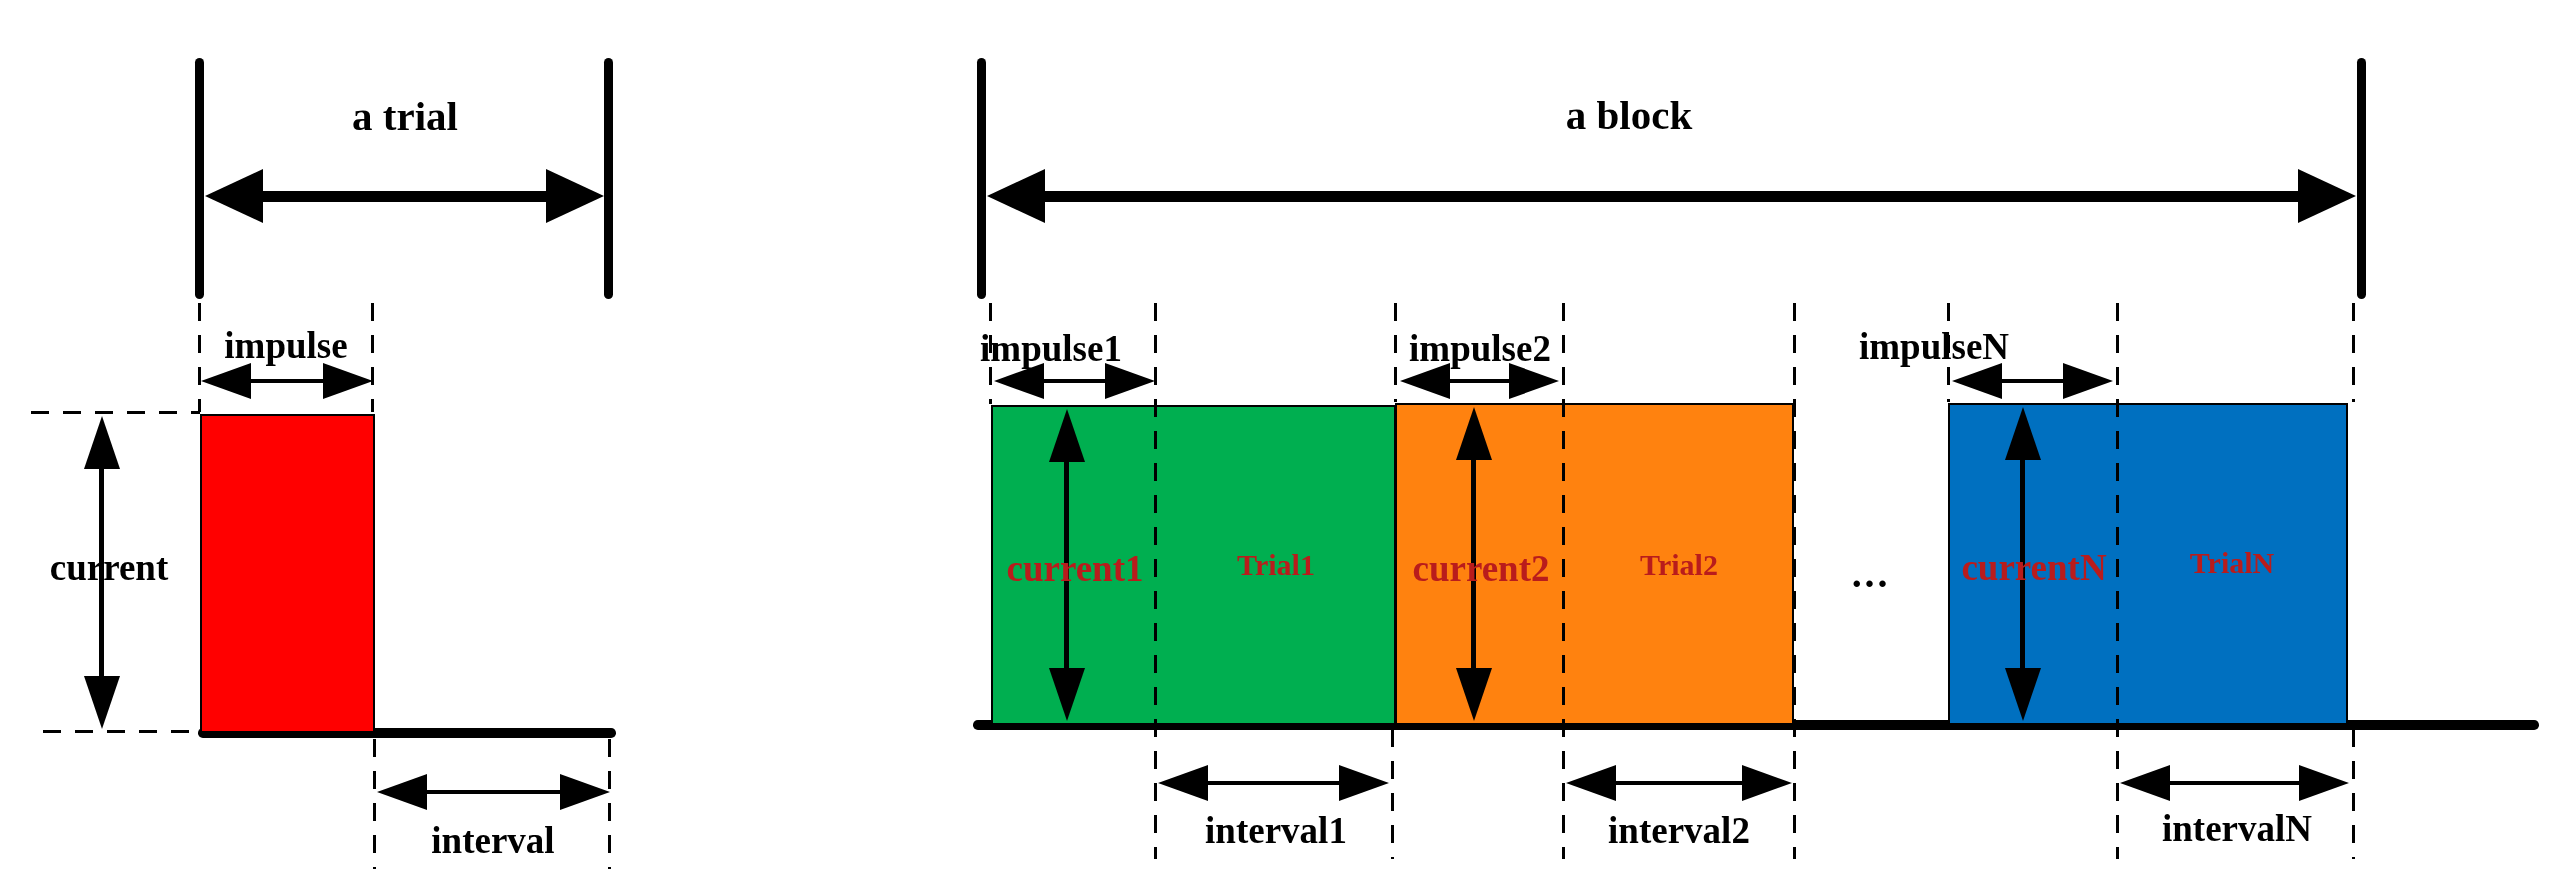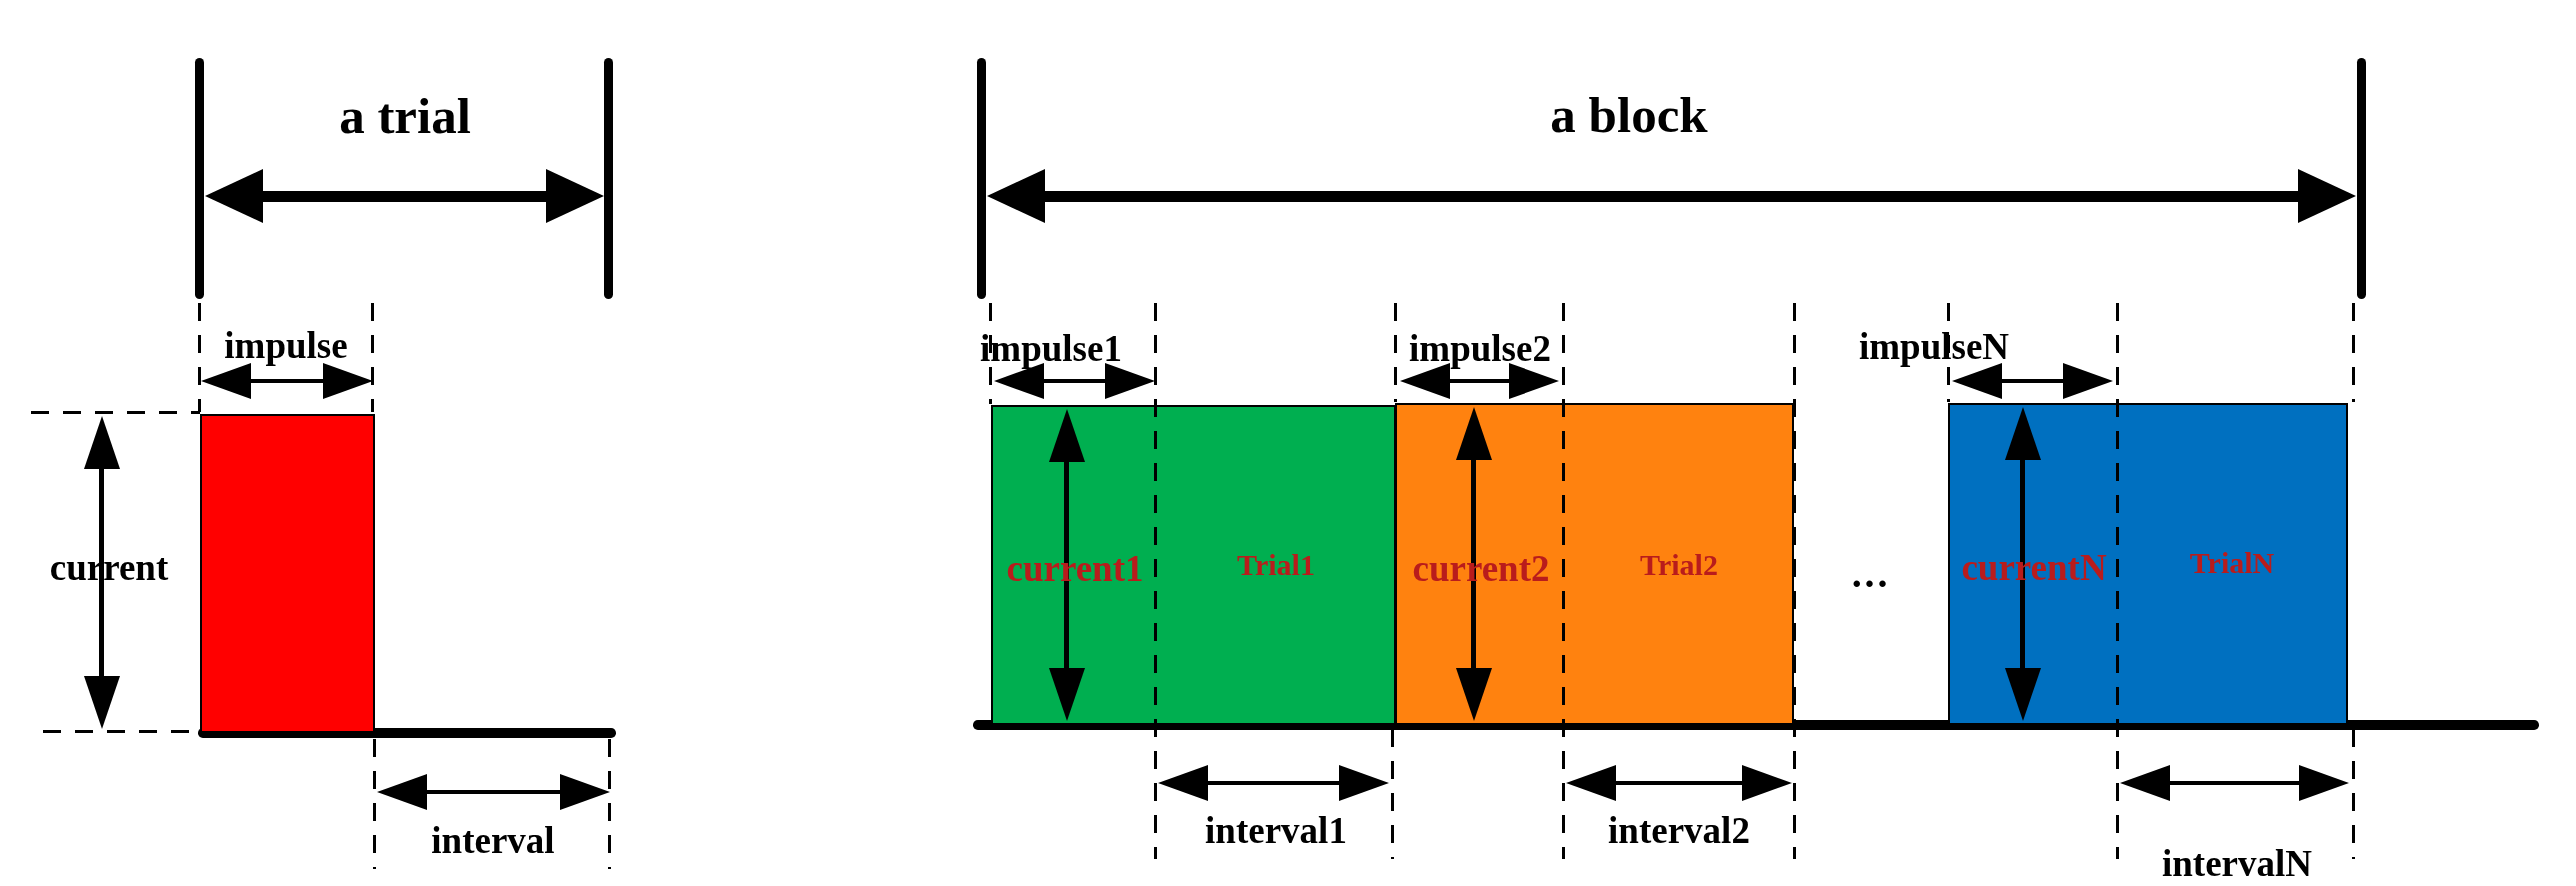--- a/index.html
+++ b/index.html
@@ -25,21 +25,21 @@
   .harrow.big .hr{border-top-width:27px;border-bottom-width:27px;border-left-width:58px;}
   .harrow.big .hs{height:11px;}
   
   .varrow{position:absolute;display:flex;flex-direction:column;align-items:center;z-index:6;}
   .varrow .vt{width:0;height:0;border-left:18.7px solid transparent;border-right:18.7px solid transparent;border-bottom:53px solid #000;flex:0 0 auto;}
   .varrow .vs{flex:1 1 auto;width:4.2px;background:#000;}
   .varrow .vb{width:0;height:0;border-left:18.7px solid transparent;border-right:18.7px solid transparent;border-top:53px solid #000;flex:0 0 auto;}
   
   .lbl{position:absolute;transform:translate(-50%,-50%);font-weight:bold;color:#000;white-space:nowrap;z-index:8;line-height:1;}
   .lbl.white{color:#b91c1c;}
-  .sz74{font-size:51px;}
+  .sz74{font-size:41px;}
   .sz66{font-size:30px;}
   .sz53{font-size:37px;}
   .sz58{font-size:40px;letter-spacing:2.8px;}
 </style>
 </head>
 <body>
 
 <div>
 
   <div class="endbar" style="left:195px;top:58px;height:241px;"></div>
@@ -162,15 +162,15 @@
   </div>
   <div class="lbl sz53 white" style="left:2034px;top:567px;">currentN</div>
   <div class="lbl sz66 white" style="left:2232px;top:563px;">TrialN</div>
   <div class="vdash" style="left:2352px;top:303px;height:99px;"></div>
   <div class="vdash" style="left:2352px;top:729px;height:130px;"></div>
   <div class="harrow" style="left:2120px;top:765px;width:229px;height:36px;">
     <div class="hl"></div>
       <div class="hs"></div>
       <div class="hr"></div>
   </div>
-  <div class="lbl sz53" style="left:2237px;top:863px;">intervalN</div>
+  <div class="lbl sz53" style="left:2237px;top:828px;">intervalN</div>
 </div>
 
 
 </body></html>

